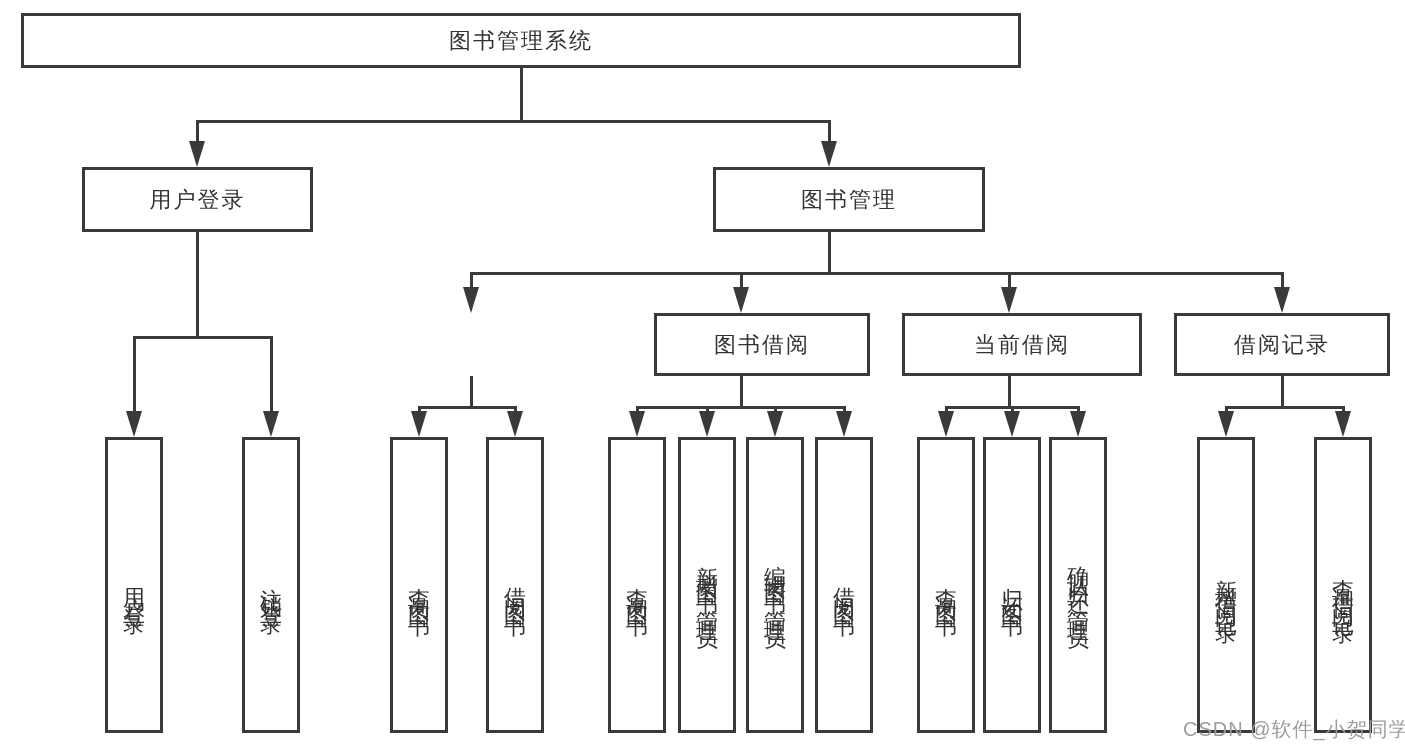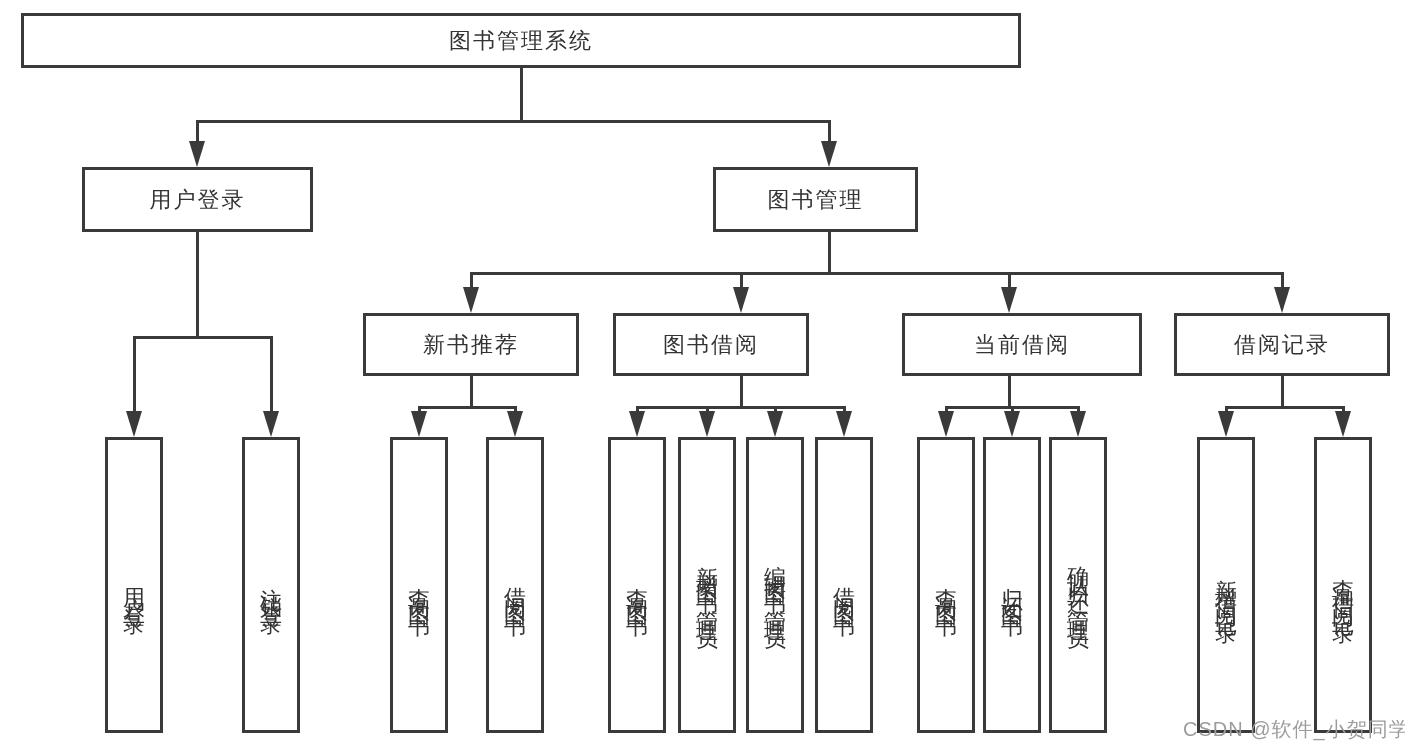--- a/index.html
+++ b/index.html
@@ -111,24 +111,23 @@
       <div class="line-h" style="left: 1225px; top: 406px; width: 120px; height: 3px;"></div>
       <div class="line-v" style="left: 1225px; top: 406px; width: 3px; height: 13px;"></div>
       <div class="arrow-down" style="left: 1218px; top: 411px;"></div>
       <div class="line-v" style="left: 1342px; top: 406px; width: 3px; height: 13px;"></div>
       <div class="arrow-down" style="left: 1335px; top: 411px;"></div>
     </div>
 
   <div class="box hbox" style="left:21px;top:13px;width:1000px;height:55px">图书管理系统</div>
 
   <div class="box hbox" style="left:82px;top:167px;width:231px;height:65px">用户登录</div>
-  <div class="box hbox" style="left:713px;top:167px;width:205px;height:65px">图书管理</div>
+  <div class="box hbox" style="left:713px;top:167px;width:272px;height:65px">图书管理</div>
 
-  <div class="box hbox" style="left:363px;top:313px;width:216px;height:63px">新书推荐</div>
-  <div class="box hbox" style="left:613px;top:313px;width:196px;height:63px">图书借阅</div>
+  <div class="box hbox" style="left:654px;top:313px;width:216px;height:63px">图书借阅</div>
   <div class="box hbox" style="left:902px;top:313px;width:240px;height:63px">当前借阅</div>
   <div class="box hbox" style="left:1174px;top:313px;width:216px;height:63px">借阅记录</div>
 
   <div class="box vbox" style="left:105px;top:437px;width:58px;height:296px">用户登录</div>
   <div class="box vbox" style="left:242px;top:437px;width:58px;height:296px">注销登录</div>
 
   <div class="box vbox" style="left:390px;top:437px;width:58px;height:296px">查询图书</div>
   <div class="box vbox" style="left:486px;top:437px;width:58px;height:296px">借阅图书</div>
 
   <div class="box vbox" style="left:608px;top:437px;width:58px;height:296px">查询图书</div>

